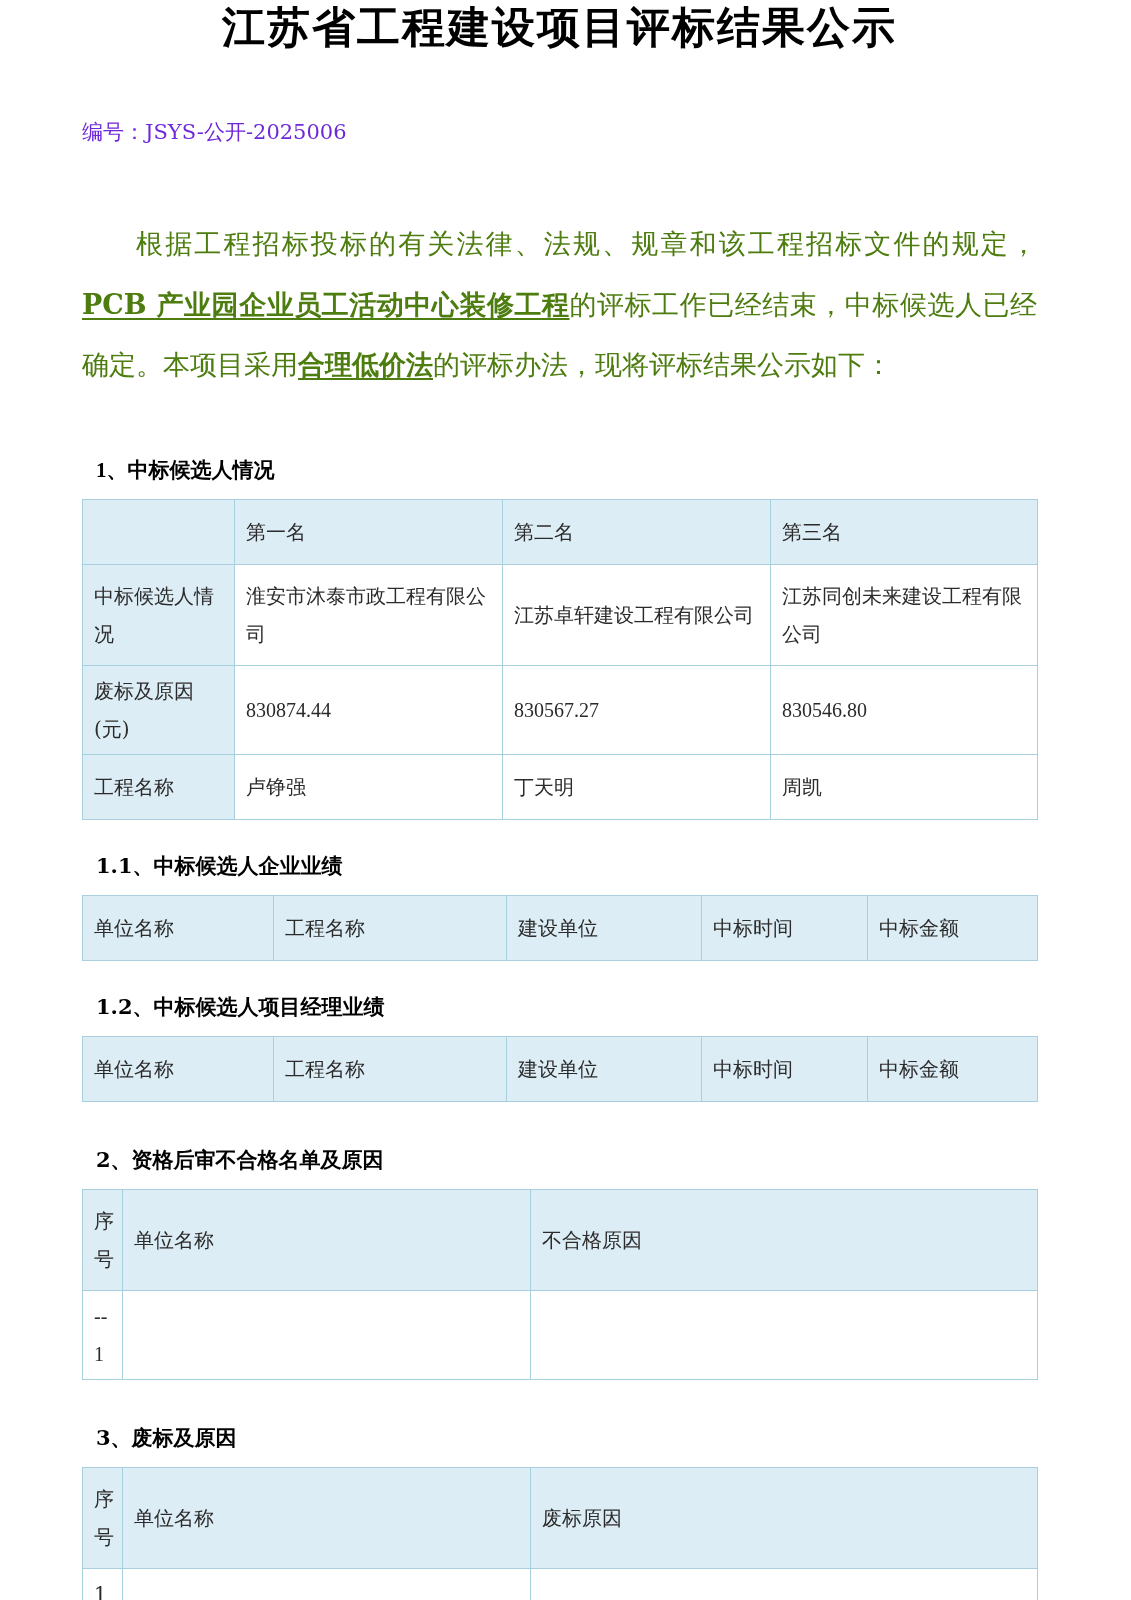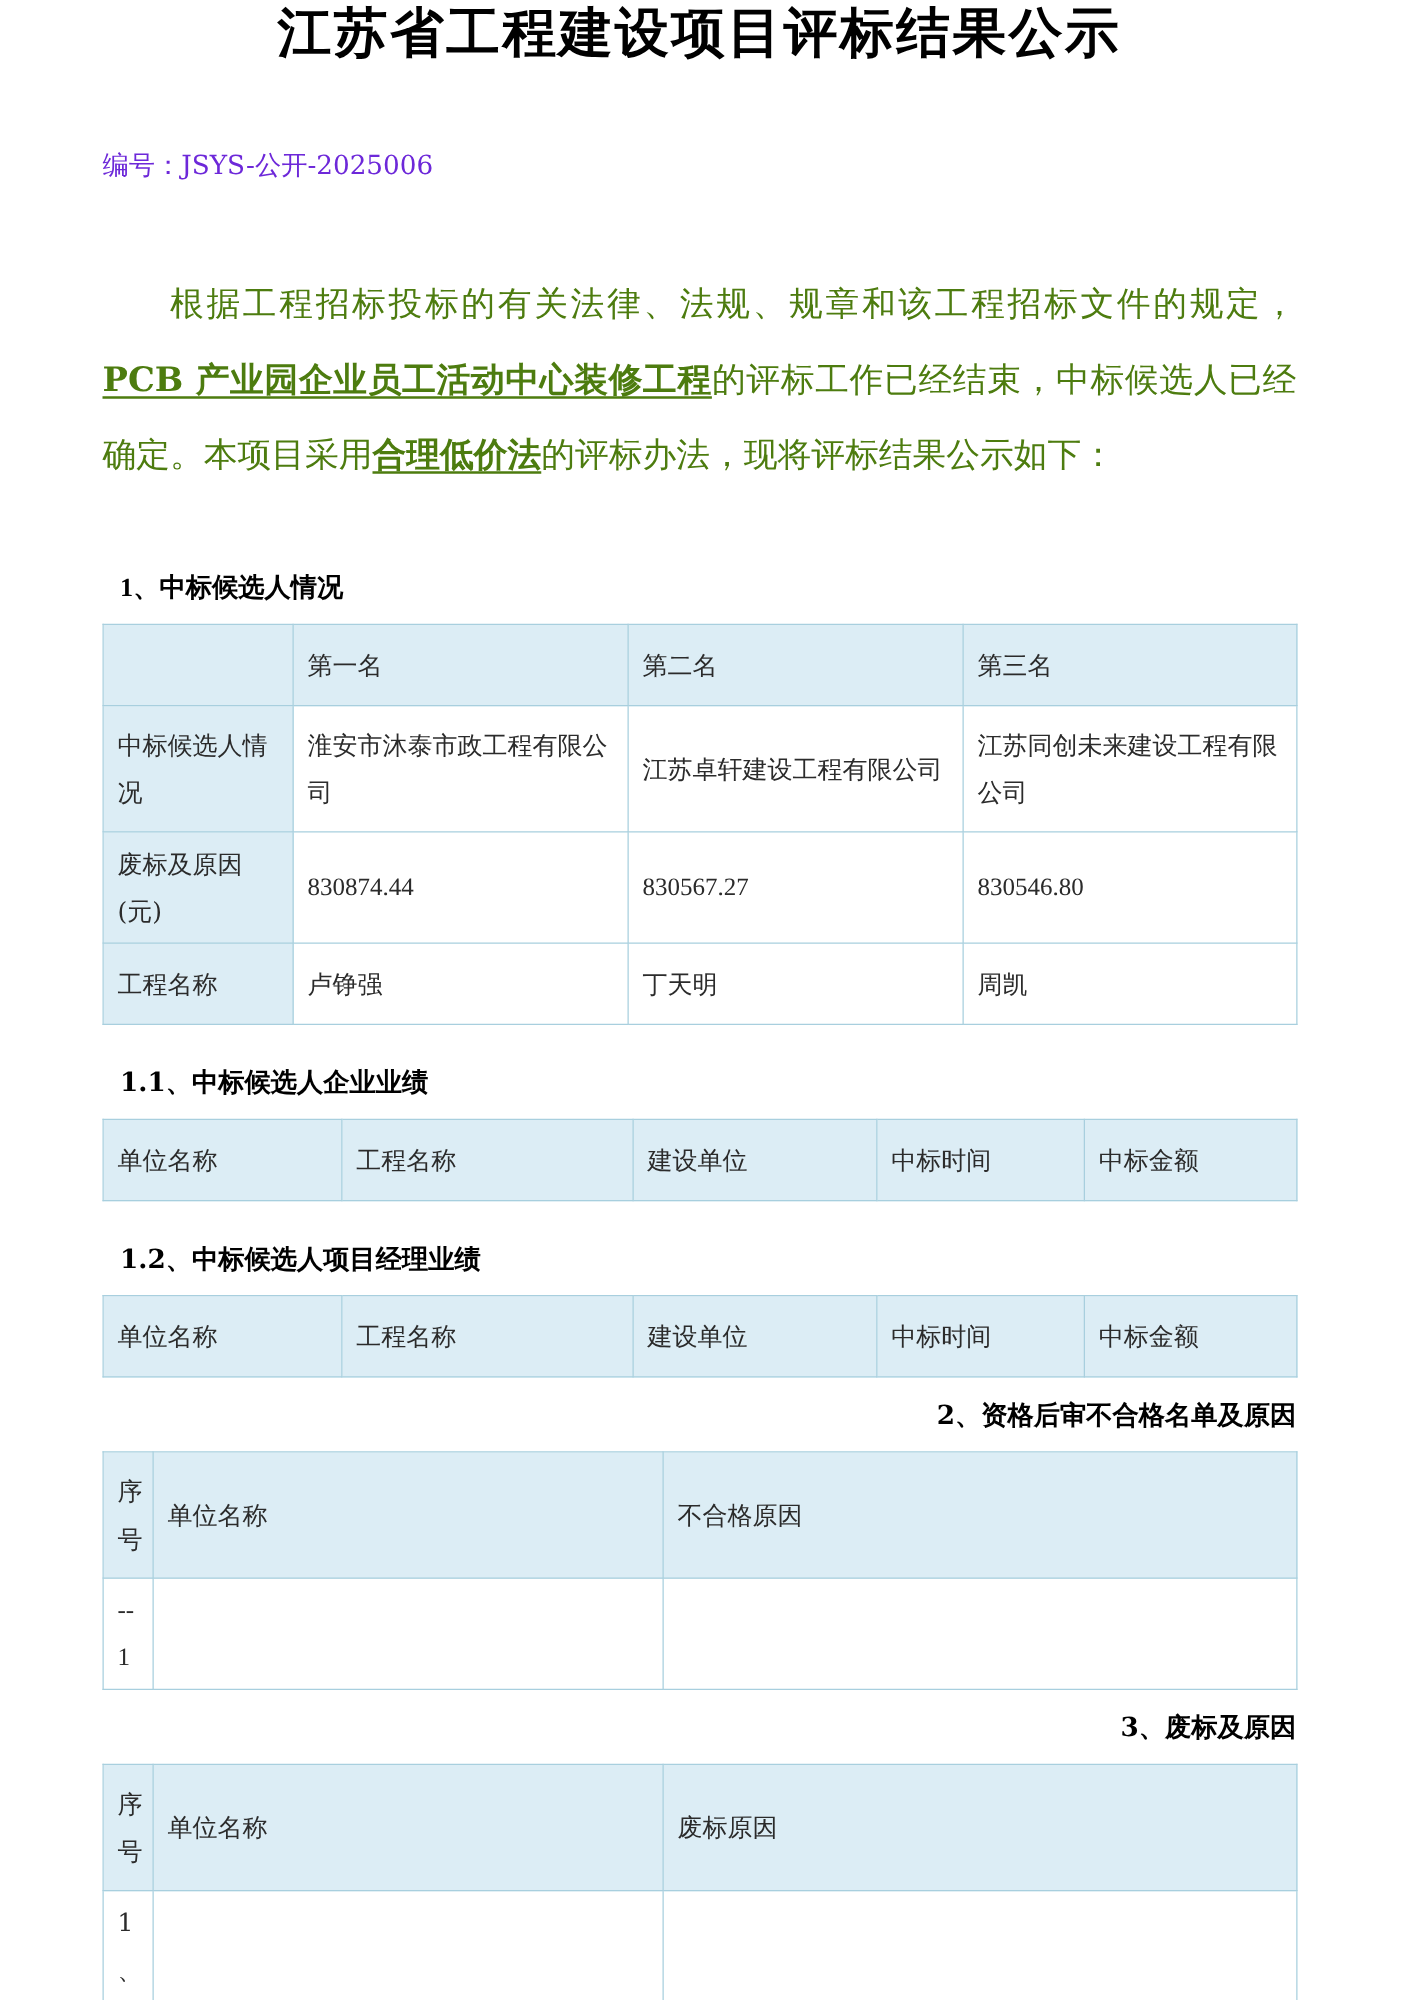--- a/index.html
+++ b/index.html
@@ -73,21 +73,21 @@
   .hdr {
     background: #dcedf5;
   }
   .row-h52 td { height: 52px; }
   .row-h88 td { height: 88px; }
   .row-h50 td { height: 50px; }
   .num-cell {
     font-family: Liberation Serif, serif;
     font-size: 20px;
   }
-  .h-after-table { margin-top: 16px; text-align: right; }
+  .h-after-table { margin-top: 44px; }
   .seq-col { width: 40px; }
 </style>
 </head>
 <body>
 
 <div class="page">
 
   <div class="doc-title">江苏省工程建设项目评标结果公示</div>
 
   <div class="doc-number">编号：JSYS-公开-2025006</div>

